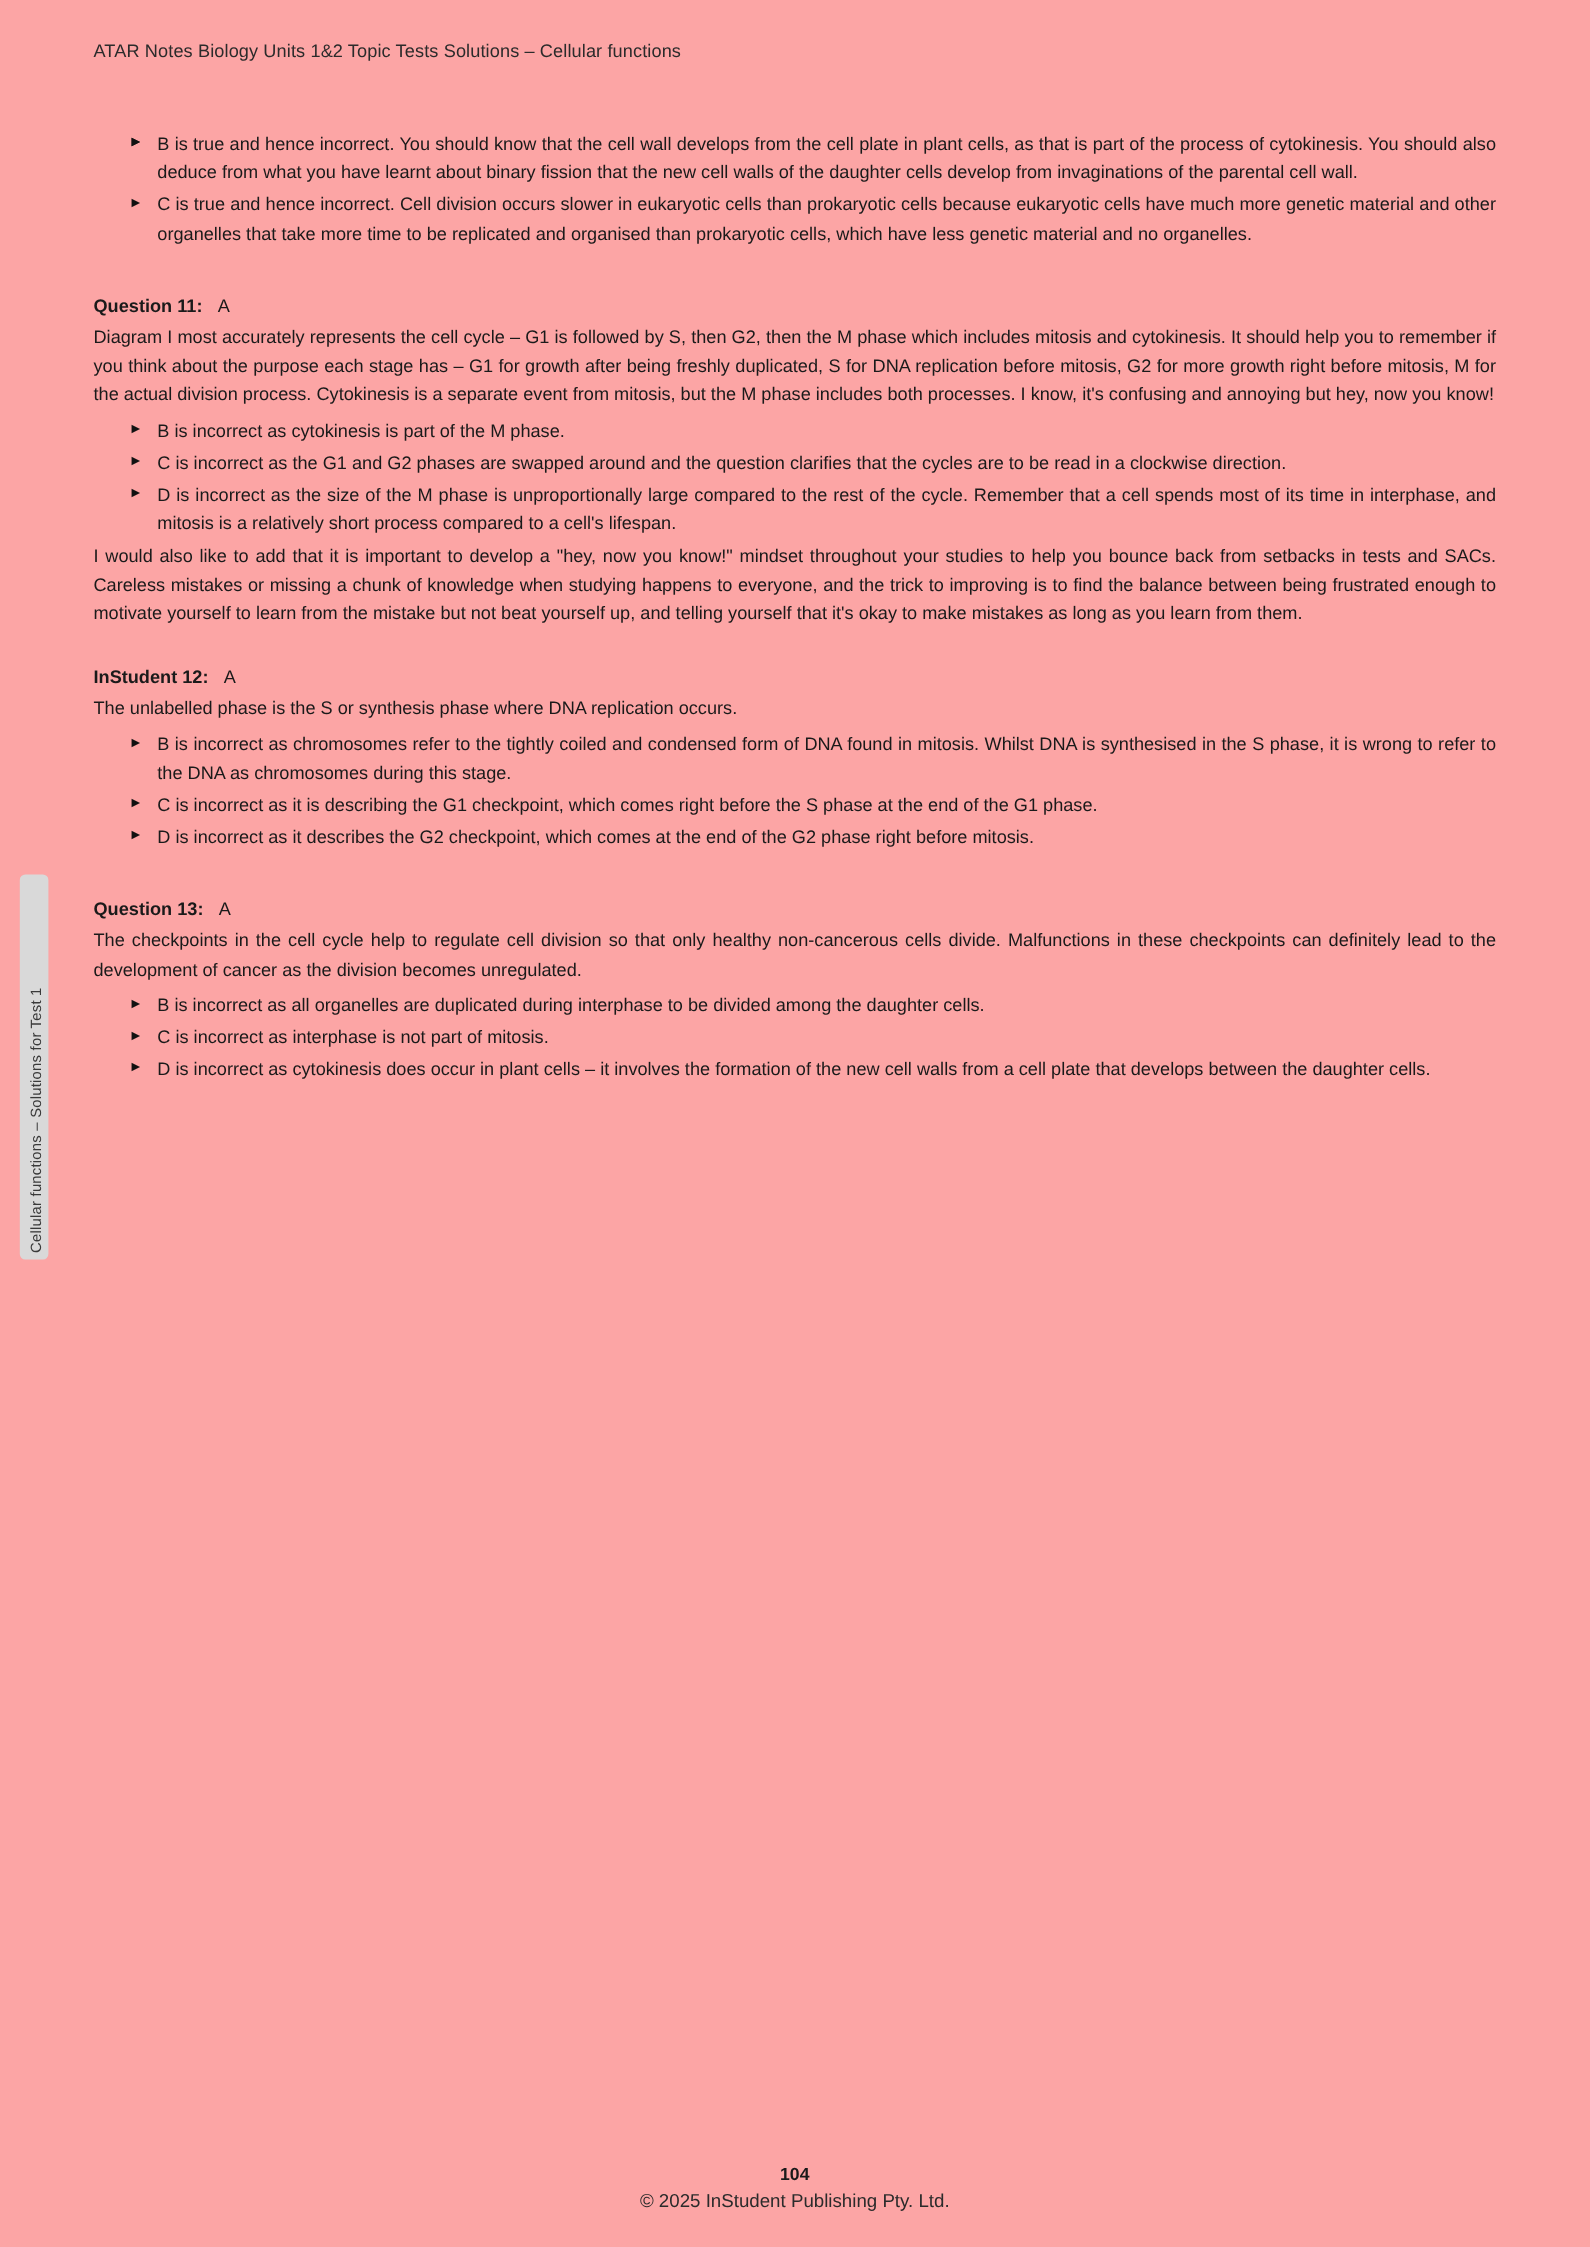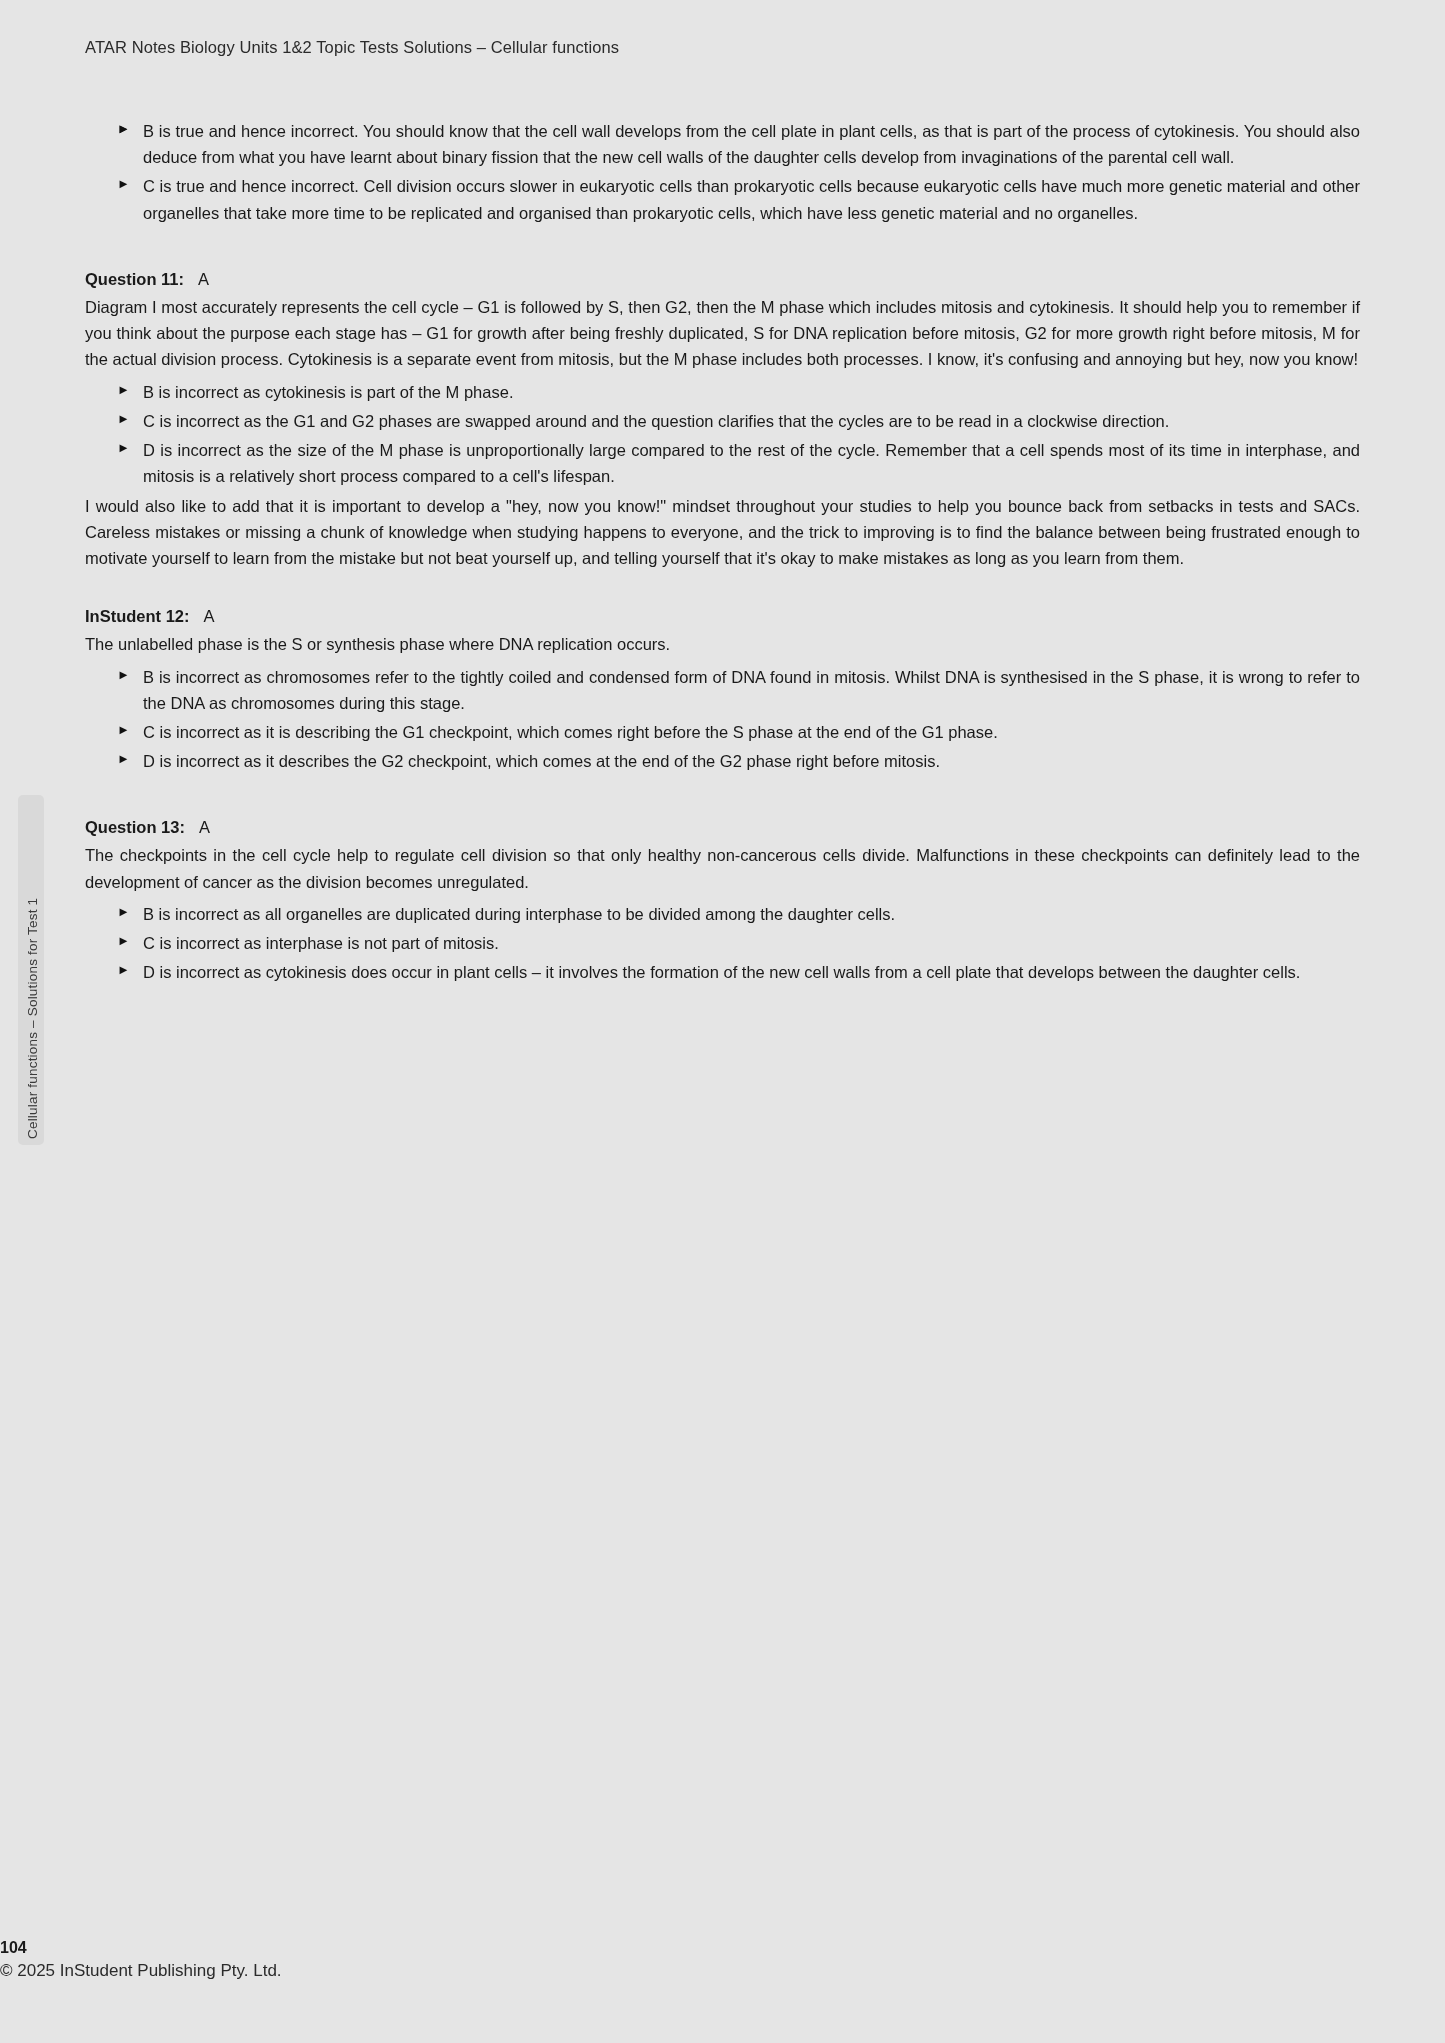--- a/index.html
+++ b/index.html
@@ -11,21 +11,21 @@
     width: 1445px;
     height: 2043px;
     font-family: "Liberation Sans", sans-serif;
     color: #1a1a1a;
     position: relative;
     overflow: hidden;
   }
   .page {
     position: absolute;
     inset: 0;
-    background: #e5e5e5;
+    background: #fca5a5;
   }
   .header {
     position: absolute;
     top: 38px;
     left: 85px;
     font-size: 16.5px;
     color: #2b2b2b;
     letter-spacing: 0.1px;
   }
   .side-tab {
@@ -95,22 +95,22 @@
     top: 1px;
     font-size: 13px;
     color: #111;
   }
   .spacer-18 { height: 18px; }
   .spacer-10 { height: 10px; }
   .footer {
     position: absolute;
     left: 0;
     right: 0;
-    bottom: 62px;
-    text-align: left;
+    bottom: 32px;
+    text-align: center;
   }
   .footer .pagenum {
     font-size: 16px;
     font-weight: bold;
     color: #1a1a1a;
     margin-bottom: 4px;
   }
   .footer .copyright {
     font-size: 17px;
     color: #2b2b2b;

